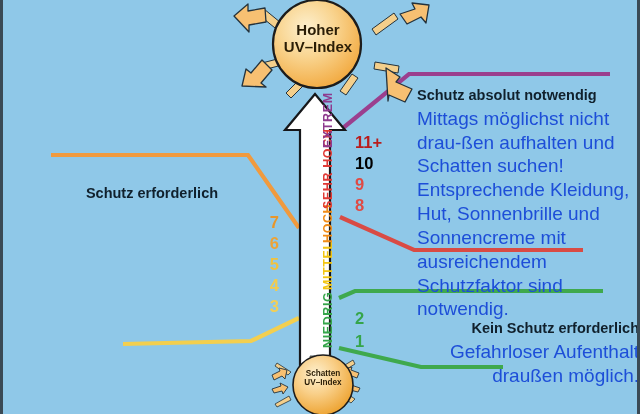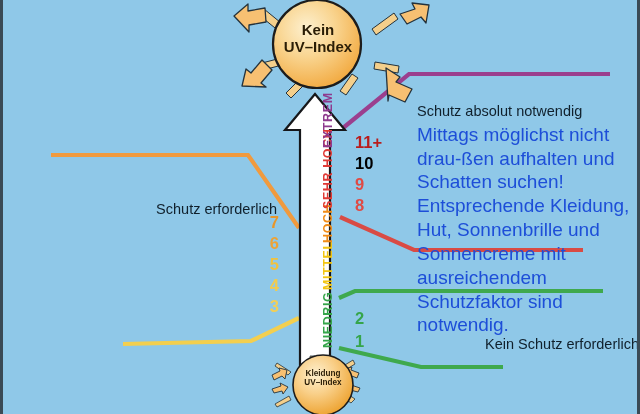--- a/index.html
+++ b/index.html
@@ -14,24 +14,24 @@
     position:absolute;left:0;top:0;width:640px;height:414px;
     background:#8fc8e8;
     border-left:3px solid #3a4a55;
     border-right:3px solid #3a4a55;
     box-sizing:border-box;
     overflow:hidden;
   }
   svg.layer{position:absolute;left:0;top:0;width:640px;height:414px;overflow:visible;}
 
   .txtblock{position:absolute;color:#15242e;}
-  .head{font-weight:normal;font-size:14.5px;line-height:1.22;color:#10202c;margin-top:16px;}
+  .head{font-weight:bold;font-size:14.5px;line-height:1.22;color:#10202c;}
   .body{font-size:19px;line-height:1.255;color:#1d4ed8;}
 
-  #left-block{left:24px;top:185px;width:250px;text-align:right;}
+  #left-block{left:24px;top:185px;width:250px;text-align:center;}
   #left-block .head{margin-bottom:2px;}
 
   #right-block{left:414px;top:87px;width:224px;text-align:left;}
   #right-block .head{margin-bottom:2px;}
 
   #green-block{left:418px;top:320px;width:218px;text-align:right;}
   #green-block .head{margin-bottom:2px;}
 
   
   .vlabel{
@@ -127,25 +127,25 @@
     <g fill="#f7c072" stroke="#23323c" stroke-width="0.9" stroke-linejoin="round">
       <polygon points="269,375 277,371 276,368 284,370 282,379 279,376 271,380"></polygon>
       <polygon points="269,389 278,386 277,383 285,387 280,394 279,391 271,393"></polygon>
       <polygon points="356,373 348,370 349,367 341,369 343,378 346,375 354,378"></polygon>
       <polygon points="357,388 348,385 349,382 341,386 346,393 347,390 355,392"></polygon>
     </g>
     <circle cx="320" cy="385" r="30" fill="url(#sunGrad2)" stroke="#1c1c1c" stroke-width="1.6"></circle>
   </svg>
 
   <div class="suntext" id="sun-top-text">
-    <div>Kein</div>
+    <div>Hoher</div>
     <div>UV–Index</div>
   </div>
   <div class="suntext" id="sun-bot-text">
-    <div>Kleidung</div>
+    <div>Schatten</div>
     <div>UV–Index</div>
   </div>
 
   <div class="vlabel" style="left:318px;top:348px;color:#35a54a;">NIEDRIG</div>
   <div class="vlabel" style="left:318px;top:290px;color:#f2c512;">MITTEL</div>
   <div class="vlabel" style="left:318px;top:243px;color:#f08c18;">HOCH</div>
   <div class="vlabel" style="left:318px;top:209px;color:#e03a36;">SEHR HOCH</div>
   <div class="vlabel" style="left:318px;top:148px;color:#8e3a8e;">EXTREM</div>
 
   <div class="num numR" style="left:352px;top:134px;color:#b91c1c;">11+</div>
@@ -165,15 +165,16 @@
     <div class="head">Schutz erforderlich</div>
   </div>
 
   <div class="txtblock" id="right-block">
     <div class="head">Schutz absolut notwendig</div>
     <div class="body">Mittags möglichst nicht drau-ßen aufhalten und Schatten suchen! Entsprechende Kleidung, Hut, Sonnenbrille und Sonnencreme mit ausreichendem Schutzfaktor sind notwendig.</div>
   </div>
 
   <div class="txtblock" id="green-block">
     <div class="head">Kein Schutz erforderlich</div>
+    <div class="body">Gefahrloser Aufenthalt draußen möglich.</div>
   </div>
 
 </div>
 
 </body></html>

